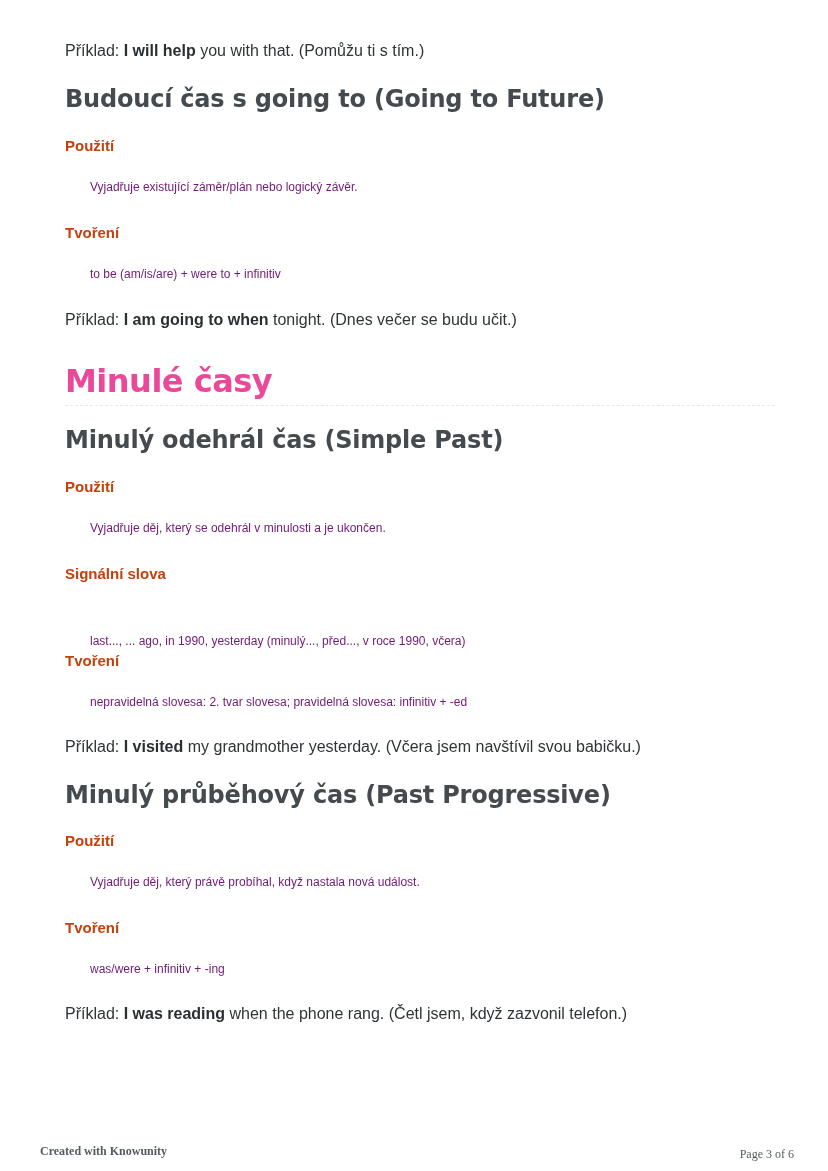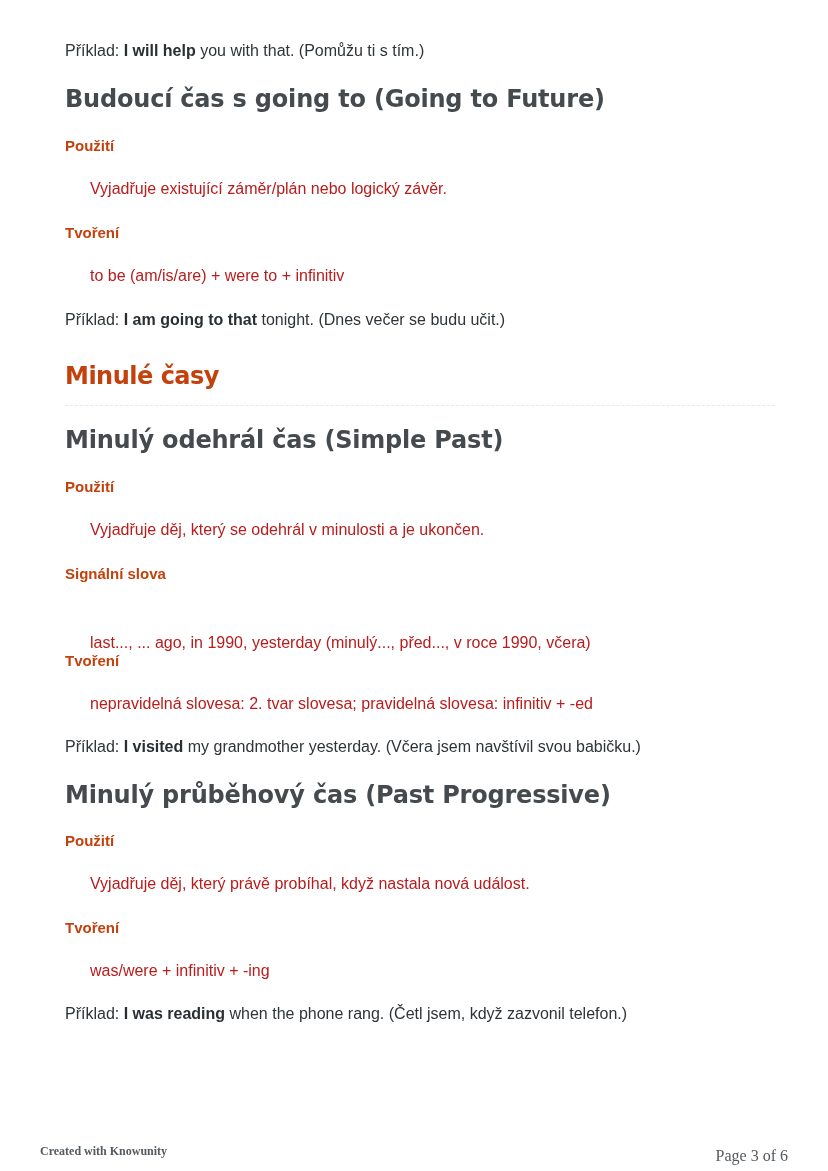--- a/index.html
+++ b/index.html
@@ -15,63 +15,63 @@
 
     .h2 {
       position: absolute; left: 65px;
       font-family: "DejaVu Sans", sans-serif;
       font-weight: bold; font-size: 24px; color: #454a4e;
       letter-spacing: -0.2px; white-space: nowrap;
     }
     .h1 {
       position: absolute; left: 65px;
       font-family: "DejaVu Sans", sans-serif;
-      font-weight: bold; font-size: 24px; color: #c2410c;
+      font-weight: bold; font-size: 32px; color: #ec4899;
       letter-spacing: -0.5px; white-space: nowrap;
     }
     .h1-rule {
       position: absolute; left: 65px; width: 710px; height: 0;
       border-top: 1px dashed #e6e8ea;
     }
     .label {
       position: absolute; left: 65px;
       font-family: "Liberation Sans", sans-serif;
       font-weight: bold; font-size: 15px; color: #c2410c; white-space: nowrap;
     }
     .indent {
       position: absolute; left: 90px;
       font-family: "Liberation Sans", sans-serif;
-      font-size: 16px; color: #b91c1c; white-space: nowrap;
+      font-size: 12px; color: #701a75; white-space: nowrap;
     }
 
     .footer-left {
       position: absolute; left: 40px; top: 1144px;
       font-family: "Liberation Serif", serif; font-weight: bold;
       font-size: 12px; color: #555a5e;
     }
     .footer-right {
-      position: absolute; right: 40px; top: 1147px;
+      position: absolute; right: 34px; top: 1147px;
       font-family: "Liberation Serif", serif;
-      font-size: 16px; color: #555a5e;
+      font-size: 12px; color: #555a5e;
     }
   </style>
 </head>
 <body>
 
 <div class="example" style="top:42px;">
   <span>Příklad: </span><b>I will help</b><span> you with that. (Pomůžu ti s tím.)</span>
 </div>
 
 <div class="h2" style="top:85px;">Budoucí čas s going to (Going to Future)</div>
 <div class="label" style="top:137px;">Použití</div>
 <div class="indent" style="top:180px;">Vyjadřuje existující záměr/plán nebo logický závěr.</div>
 <div class="label" style="top:224px;">Tvoření</div>
 <div class="indent" style="top:267px;">to be (am/is/are) + were to + infinitiv</div>
 <div class="example" style="top:311px;">
-  <span>Příklad: </span><b>I am going to that</b><span> tonight. (Dnes večer se budu učit.)</span>
+  <span>Příklad: </span><b>I am going to when</b><span> tonight. (Dnes večer se budu učit.)</span>
 </div>
 
 <div class="h1" style="top:362px;">Minulé časy</div>
 <div class="h1-rule" style="top:405px;"></div>
 
 <div class="h2" style="top:426px;">Minulý odehrál čas (Simple Past)</div>
 <div class="label" style="top:478px;">Použití</div>
 <div class="indent" style="top:521px;">Vyjadřuje děj, který se odehrál v minulosti a je ukončen.</div>
 <div class="label" style="top:565px;">Signální slova</div>
 <div class="indent" style="top:634px;">last..., ... ago, in 1990, yesterday (minulý..., před..., v roce 1990, včera)</div>

